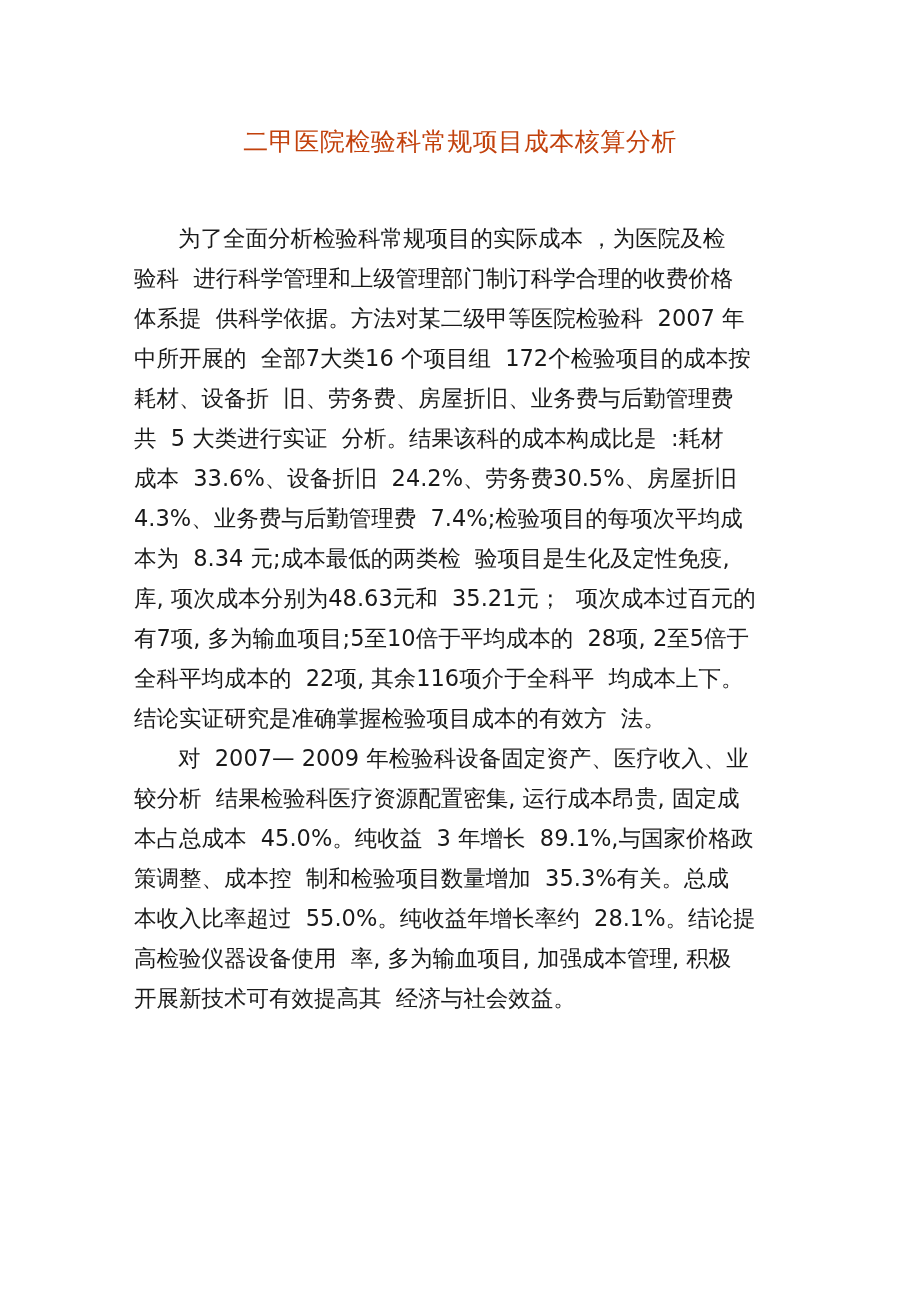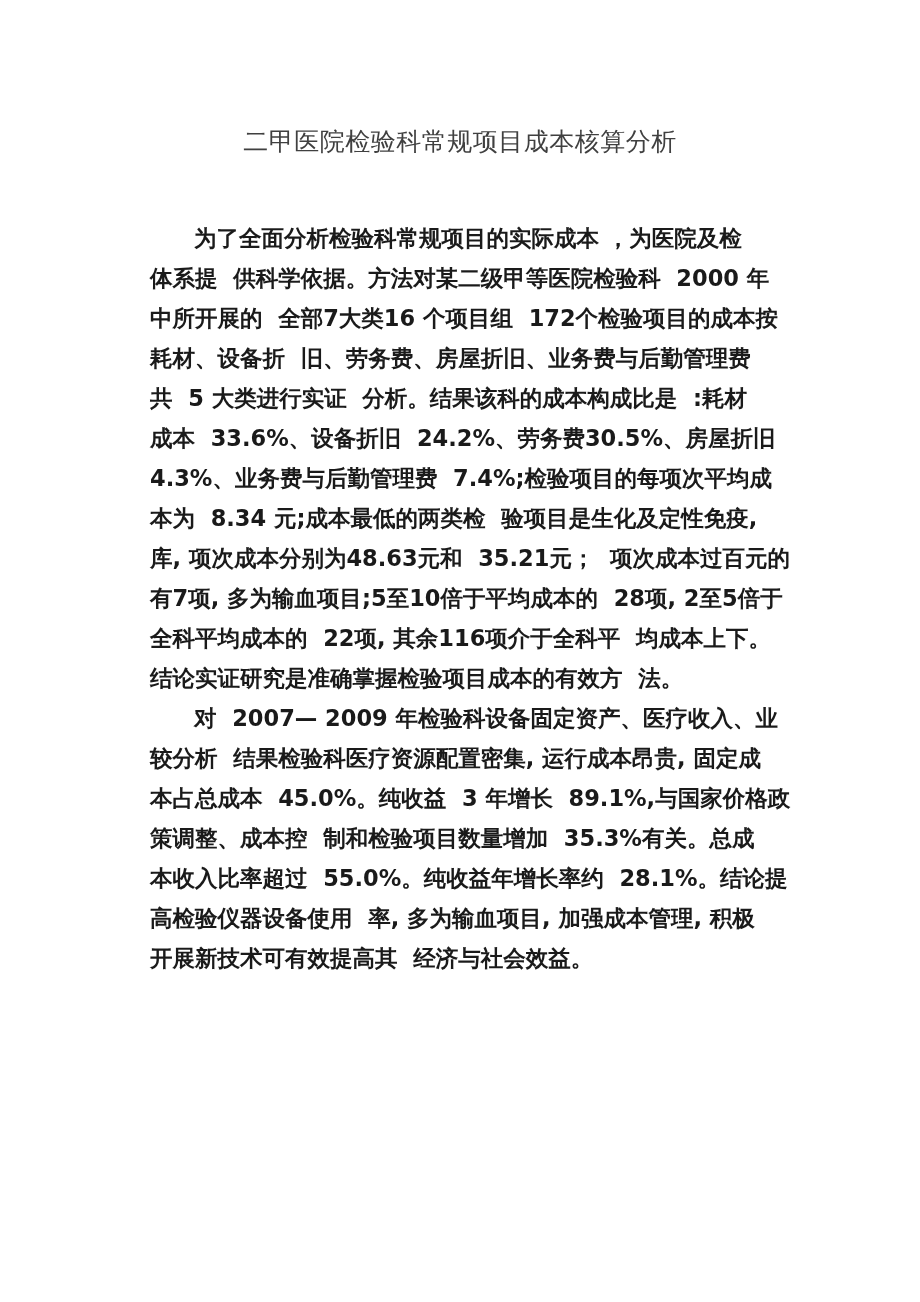--- a/index.html
+++ b/index.html
@@ -24,29 +24,28 @@
       background: #ffffff;
     }
     .title {
       position: absolute;
       left: 0;
       top: 124px;
       width: 920px;
       text-align: center;
       font-size: 25px;
       line-height: 36px;
-      color: #404040;
+      color: #c2410c;
       letter-spacing: 0.5px;
     }
     .body-text {
       position: absolute;
-      left: 150px;
+      left: 134px;
       top: 218px;
       width: 660px;
-      font-weight: bold;
     }
     .line {
       display: block;
       height: 40px;
       line-height: 40px;
       font-size: 22.5px;
       white-space: pre;
       color: #1a1a1a;
     }
     .indent {
@@ -55,21 +54,22 @@
   </style>
 </head>
 <body>
 
 <div class="page">
   <div class="title">二甲医院检验科常规项目成本核算分析</div>
 
   <div class="body-text">
     <div>
       <span class="line indent">为了全面分析检验科常规项目的实际成本 ，为医院及检</span>
-      <span class="line">体系提  供科学依据。方法对某二级甲等医院检验科  2000 年</span>
+      <span class="line">验科  进行科学管理和上级管理部门制订科学合理的收费价格</span>
+      <span class="line">体系提  供科学依据。方法对某二级甲等医院检验科  2007 年</span>
       <span class="line">中所开展的  全部7大类16 个项目组  172个检验项目的成本按</span>
       <span class="line">耗材、设备折  旧、劳务费、房屋折旧、业务费与后勤管理费</span>
       <span class="line">共  5 大类进行实证  分析。结果该科的成本构成比是  :耗材</span>
       <span class="line">成本  33.6%、设备折旧  24.2%、劳务费30.5%、房屋折旧</span>
       <span class="line">4.3%、业务费与后勤管理费  7.4%;检验项目的每项次平均成</span>
       <span class="line">本为  8.34 元;成本最低的两类检  验项目是生化及定性免疫,</span>
       <span class="line">库, 项次成本分别为48.63元和  35.21元；  项次成本过百元的</span>
       <span class="line">有7项, 多为输血项目;5至10倍于平均成本的  28项, 2至5倍于</span>
       <span class="line">全科平均成本的  22项, 其余116项介于全科平  均成本上下。</span>
       <span class="line">结论实证研究是准确掌握检验项目成本的有效方  法。</span>

